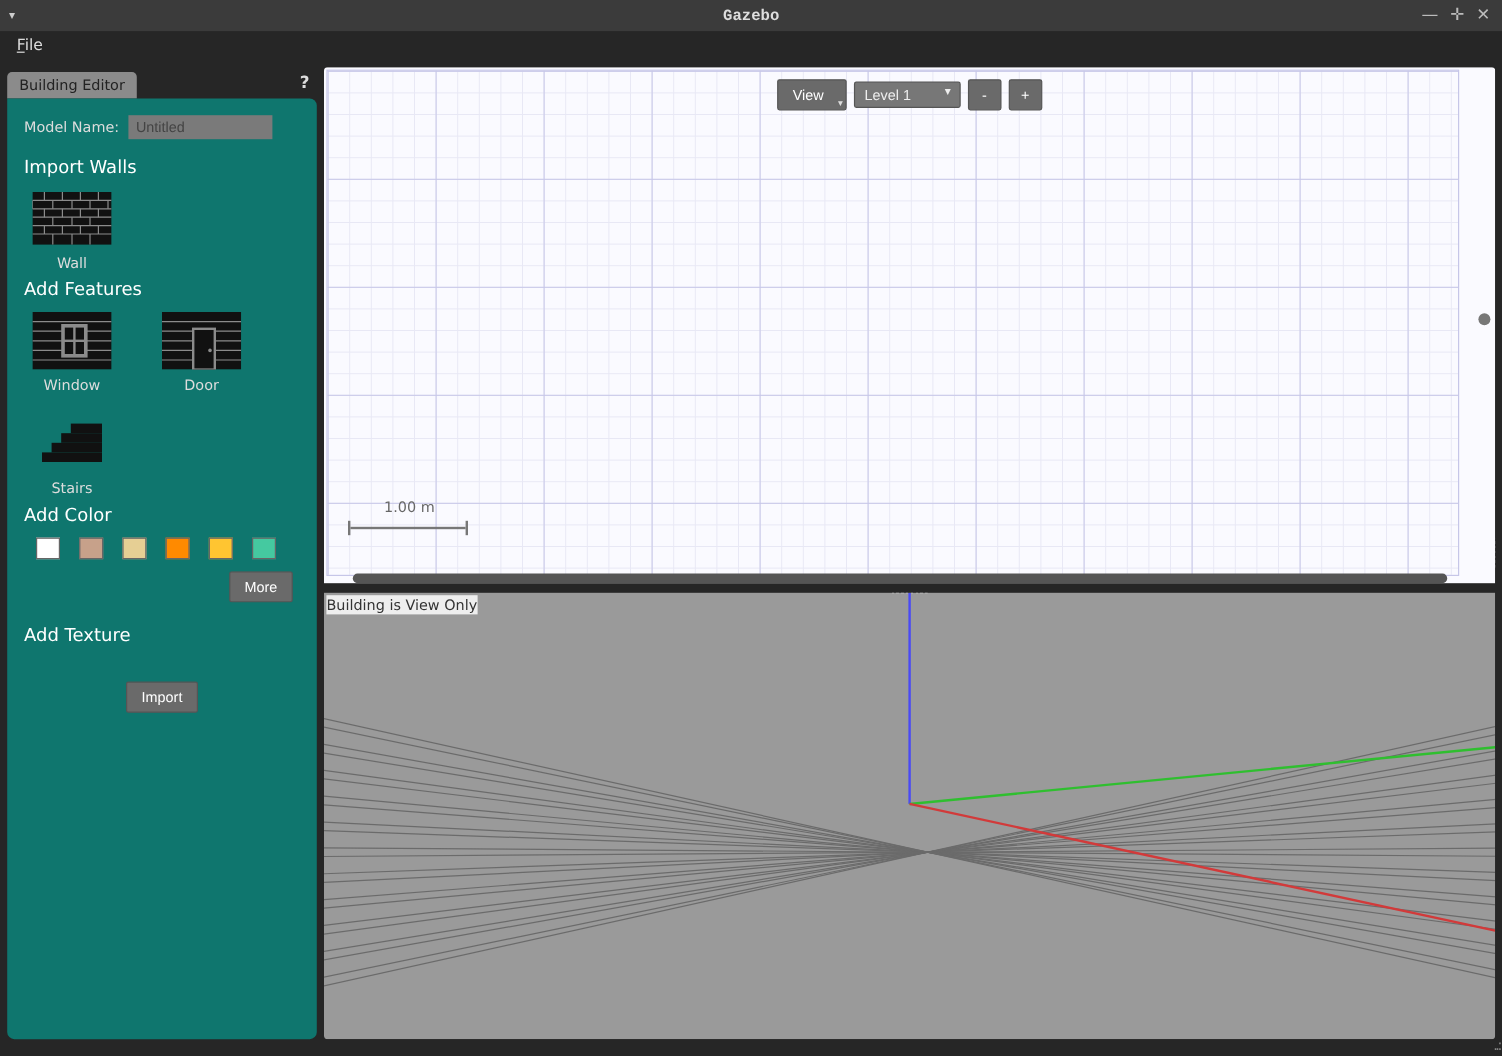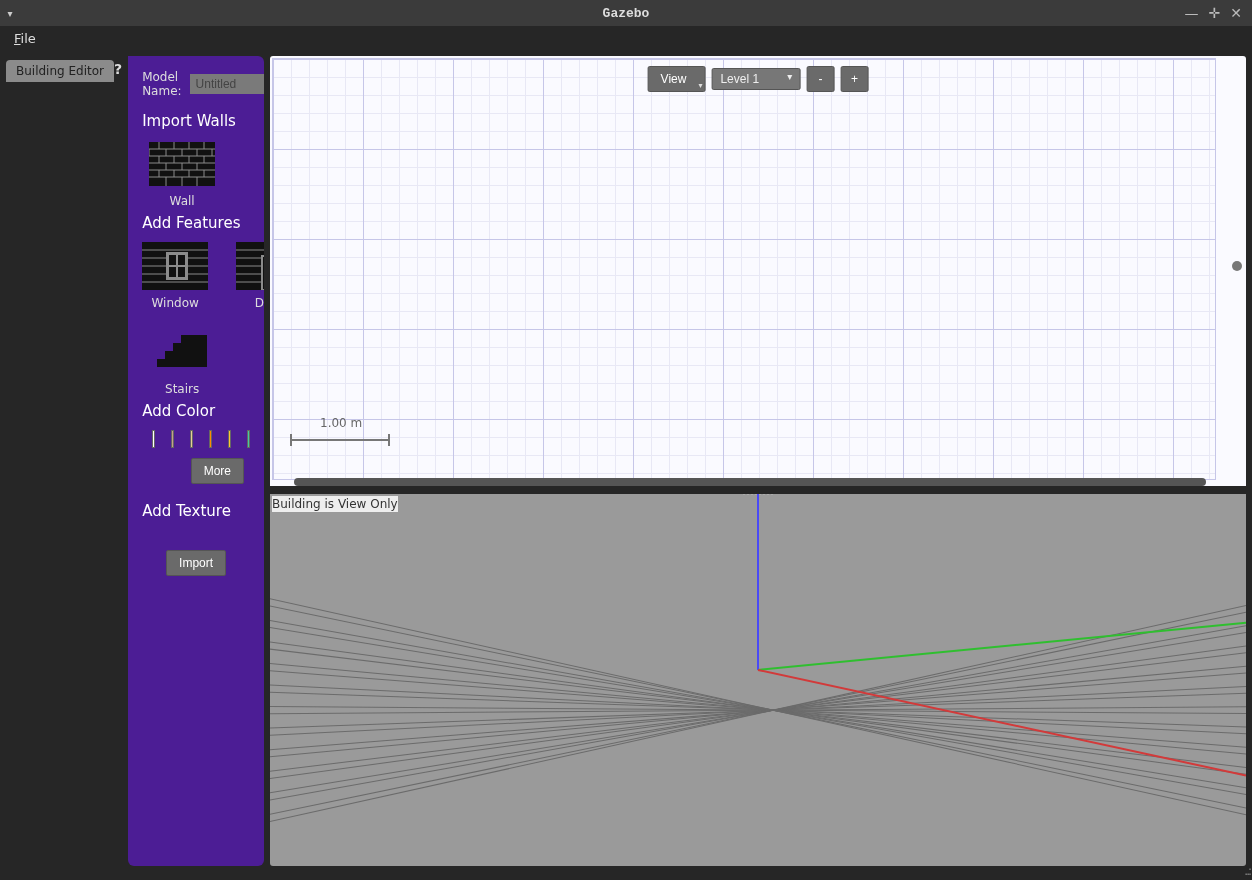--- a/index.html
+++ b/index.html
@@ -15,25 +15,25 @@
 
   
   .menubar { height: 24px; background: #262626; display: flex; align-items: center; padding: 0 8px; color: #ddd; }
   .menubar .menu-item { padding: 0 6px; }
   .menubar .menu-item .underline { text-decoration: underline; }
 
   
   .workspace { position: absolute; top: 50px; left: 0; right: 0; bottom: 0; display: flex; padding: 6px 6px 14px 6px; gap: 6px; }
 
   
-  .sidebar { width: 258px; display: flex; flex-direction: row; }
+  .sidebar { width: 258px; display: flex; flex-direction: column; }
   .tabstrip { height: 26px; display: flex; align-items: flex-end; }
   .tab { background: #8b8b8b; color: #222; padding: 4px 10px; border-top-left-radius: 4px; border-top-right-radius: 4px; font-size: 12px; }
   .tab-help { margin-left: auto; margin-right: 6px; color: #ddd; font-weight: bold; font-size: 14px; align-self: center; }
-  .panel { flex: 1; background: #4c1d95; border-radius: 6px; border-top-left-radius: 0; padding: 14px 14px; color: #eee; overflow: hidden; }
+  .panel { flex: 1; background: #0f766e; border-radius: 6px; border-top-left-radius: 0; padding: 14px 14px; color: #eee; overflow: hidden; }
 
   .row-modelname { display: flex; align-items: center; gap: 8px; margin-bottom: 14px; }
   .row-modelname label { color: #ddd; font-size: 12px; }
   .row-modelname input { flex: 1; max-width: 120px; background: #7a7a7a; border: none; color: #444; padding: 3px 6px; font-size: 12px; }
 
   .section-title { color: #fff; font-size: 15px; margin: 6px 0 10px; }
 
   .palette-row { display: flex; gap: 28px; }
   .palette-item { display: flex; flex-direction: column; align-items: center; gap: 6px; width: 80px; cursor: pointer; }
   .palette-icon { width: 66px; height: 48px; display: flex; align-items: center; justify-content: center; }

